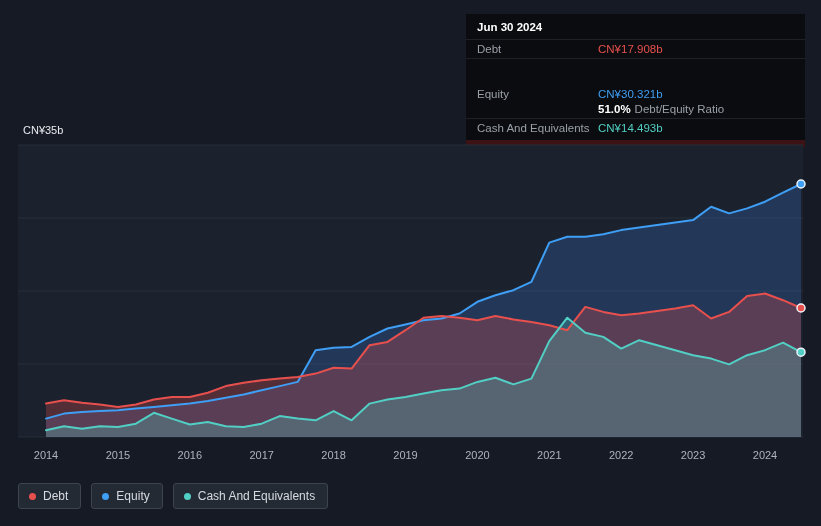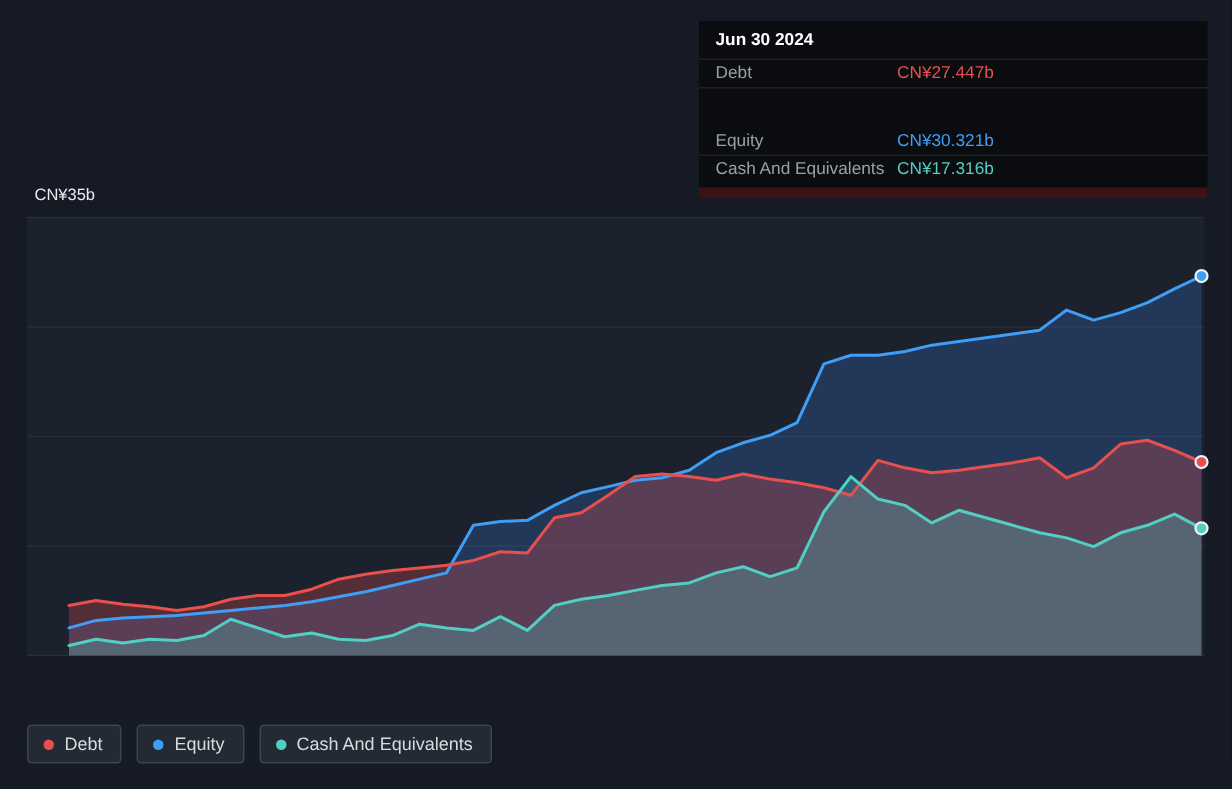--- a/index.html
+++ b/index.html
@@ -28,29 +28,33 @@
 </style>
 </head>
 <body>
 
 <div class="stage">
 
   <div class="tooltip">
     <div class="tt-head">Jun 30 2024</div>
     <div class="tt-row">
       <span class="tt-label">Debt</span>
-      <span style="color: rgb(232, 80, 78);">CN¥27.447b</span>
+      <span style="color: rgb(232, 80, 78);">CN¥17.908b</span>
     </div>
     <div class="tt-row">
       <span class="tt-label">Equity</span>
       <span style="color: rgb(63, 158, 245); margin-top: 26px;">CN¥30.321b</span>
     </div>
+    <div class="tt-row" style="border-top:none;padding-top:0;">
+      <span class="tt-label"></span>
+      <span><b class="bold-white">51.0%</b><span class="gray">Debt/Equity Ratio</span></span>
+    </div>
     <div class="tt-row">
       <span class="tt-label">Cash And Equivalents</span>
-      <span style="color: rgb(82, 207, 196);">CN¥17.316b</span>
+      <span style="color: rgb(82, 207, 196);">CN¥14.493b</span>
     </div>
     <div class="tt-strip"></div>
   </div>
 
   <div class="ylab top">CN¥35b</div>
   <div class="ylab bottom">CN¥0</div>
 
   <svg id="chart" width="785" height="292" viewBox="0 0 785 292">
       <rect x="0" y="0" width="785" height="292" fill="#1b222e"></rect>
       <line x1="0" x2="785" y1="292.0" y2="292.0" stroke="#272e3a" stroke-width="1"></line>
@@ -62,20 +66,33 @@
       <path d="M28.0,258.6L46.0,255.3L64.0,257.8L81.9,259.5L99.9,262.0L117.9,259.5L135.9,254.5L153.8,252.0L171.8,252.0L189.8,247.8L207.8,241.1L225.7,237.8L243.7,235.3L261.7,233.6L279.7,231.9L297.6,228.6L315.6,222.8L333.6,223.6L351.6,200.2L369.5,196.9L387.5,185.2L405.5,172.7L423.5,171.0L441.5,172.7L459.4,175.2L477.4,171.0L495.4,174.4L513.4,176.9L531.3,180.2L549.3,185.2L567.3,161.9L585.3,166.9L603.2,170.2L621.2,168.5L639.2,166.0L657.2,163.5L675.1,160.2L693.1,173.5L711.1,166.9L729.1,151.0L747.0,148.5L765.0,155.2L783.0,163.0L783.0,292.0L28.0,292.0Z" fill="rgba(232,80,78,0.28)" stroke="none"></path>
       <path d="M28.0,285.3L46.0,281.2L64.0,283.7L81.9,281.2L99.9,282.0L117.9,278.7L135.9,267.8L153.8,273.6L171.8,279.5L189.8,277.0L207.8,281.2L225.7,282.0L243.7,278.7L261.7,271.1L279.7,273.6L297.6,275.3L315.6,266.1L333.6,275.3L351.6,258.6L369.5,254.5L387.5,252.0L405.5,248.6L423.5,245.3L441.5,243.6L459.4,236.9L477.4,232.8L495.4,239.4L513.4,233.6L531.3,196.1L549.3,172.7L567.3,187.7L585.3,191.9L603.2,203.6L621.2,195.2L639.2,200.2L657.2,205.2L675.1,210.2L693.1,213.6L711.1,219.4L729.1,210.2L747.0,205.2L765.0,197.7L783.0,207.2L783.0,292.0L28.0,292.0Z" fill="rgba(82,207,196,0.26)" stroke="none"></path>
       <path d="M28.0,273.6L46.0,268.6L64.0,267.0L81.9,266.1L99.9,265.3L117.9,263.6L135.9,262.0L153.8,260.3L171.8,258.6L189.8,256.1L207.8,252.8L225.7,249.5L243.7,245.3L261.7,241.1L279.7,236.9L297.6,205.2L315.6,202.7L333.6,201.9L351.6,191.9L369.5,183.5L387.5,179.4L405.5,175.2L423.5,173.5L441.5,168.5L459.4,156.8L477.4,150.2L495.4,145.2L513.4,136.8L531.3,97.6L549.3,91.8L567.3,91.8L585.3,89.3L603.2,85.1L621.2,82.6L639.2,80.1L657.2,77.6L675.1,75.1L693.1,61.7L711.1,68.4L729.1,63.4L747.0,56.7L765.0,47.6L783.0,39.0" fill="none" stroke="#3f9ef5" stroke-width="2" stroke-linejoin="round" stroke-linecap="round"></path>
       <circle cx="783.0" cy="39.0" r="4" fill="#3f9ef5" stroke="#eef3f8" stroke-width="1.5"></circle>
       <path d="M28.0,258.6L46.0,255.3L64.0,257.8L81.9,259.5L99.9,262.0L117.9,259.5L135.9,254.5L153.8,252.0L171.8,252.0L189.8,247.8L207.8,241.1L225.7,237.8L243.7,235.3L261.7,233.6L279.7,231.9L297.6,228.6L315.6,222.8L333.6,223.6L351.6,200.2L369.5,196.9L387.5,185.2L405.5,172.7L423.5,171.0L441.5,172.7L459.4,175.2L477.4,171.0L495.4,174.4L513.4,176.9L531.3,180.2L549.3,185.2L567.3,161.9L585.3,166.9L603.2,170.2L621.2,168.5L639.2,166.0L657.2,163.5L675.1,160.2L693.1,173.5L711.1,166.9L729.1,151.0L747.0,148.5L765.0,155.2L783.0,163.0" fill="none" stroke="#e8504e" stroke-width="2" stroke-linejoin="round" stroke-linecap="round"></path>
       <circle cx="783.0" cy="163.0" r="4" fill="#e8504e" stroke="#eef3f8" stroke-width="1.5"></circle>
       <path d="M28.0,285.3L46.0,281.2L64.0,283.7L81.9,281.2L99.9,282.0L117.9,278.7L135.9,267.8L153.8,273.6L171.8,279.5L189.8,277.0L207.8,281.2L225.7,282.0L243.7,278.7L261.7,271.1L279.7,273.6L297.6,275.3L315.6,266.1L333.6,275.3L351.6,258.6L369.5,254.5L387.5,252.0L405.5,248.6L423.5,245.3L441.5,243.6L459.4,236.9L477.4,232.8L495.4,239.4L513.4,233.6L531.3,196.1L549.3,172.7L567.3,187.7L585.3,191.9L603.2,203.6L621.2,195.2L639.2,200.2L657.2,205.2L675.1,210.2L693.1,213.6L711.1,219.4L729.1,210.2L747.0,205.2L765.0,197.7L783.0,207.2" fill="none" stroke="#52cfc4" stroke-width="2" stroke-linejoin="round" stroke-linecap="round"></path>
       <circle cx="783.0" cy="207.2" r="4" fill="#52cfc4" stroke="#eef3f8" stroke-width="1.5"></circle>
     </svg>
 
+  <div class="xticks" id="xticks">
+      <span style="left: 28px;">2014</span>
+      <span style="left: 99.9px;">2015</span>
+      <span style="left: 171.8px;">2016</span>
+      <span style="left: 243.7px;">2017</span>
+      <span style="left: 315.6px;">2018</span>
+      <span style="left: 387.5px;">2019</span>
+      <span style="left: 459.4px;">2020</span>
+      <span style="left: 531.3px;">2021</span>
+      <span style="left: 603.2px;">2022</span>
+      <span style="left: 675.1px;">2023</span>
+      <span style="left: 747px;">2024</span>
+    </div>
 
   <div class="legend" id="legend">
       <div class="pill">
         <span class="dot" style="background: rgb(232, 80, 78);"></span>
         <span>Debt</span>
       </div>
       <div class="pill">
         <span class="dot" style="background: rgb(63, 158, 245);"></span>
         <span>Equity</span>
       </div>

